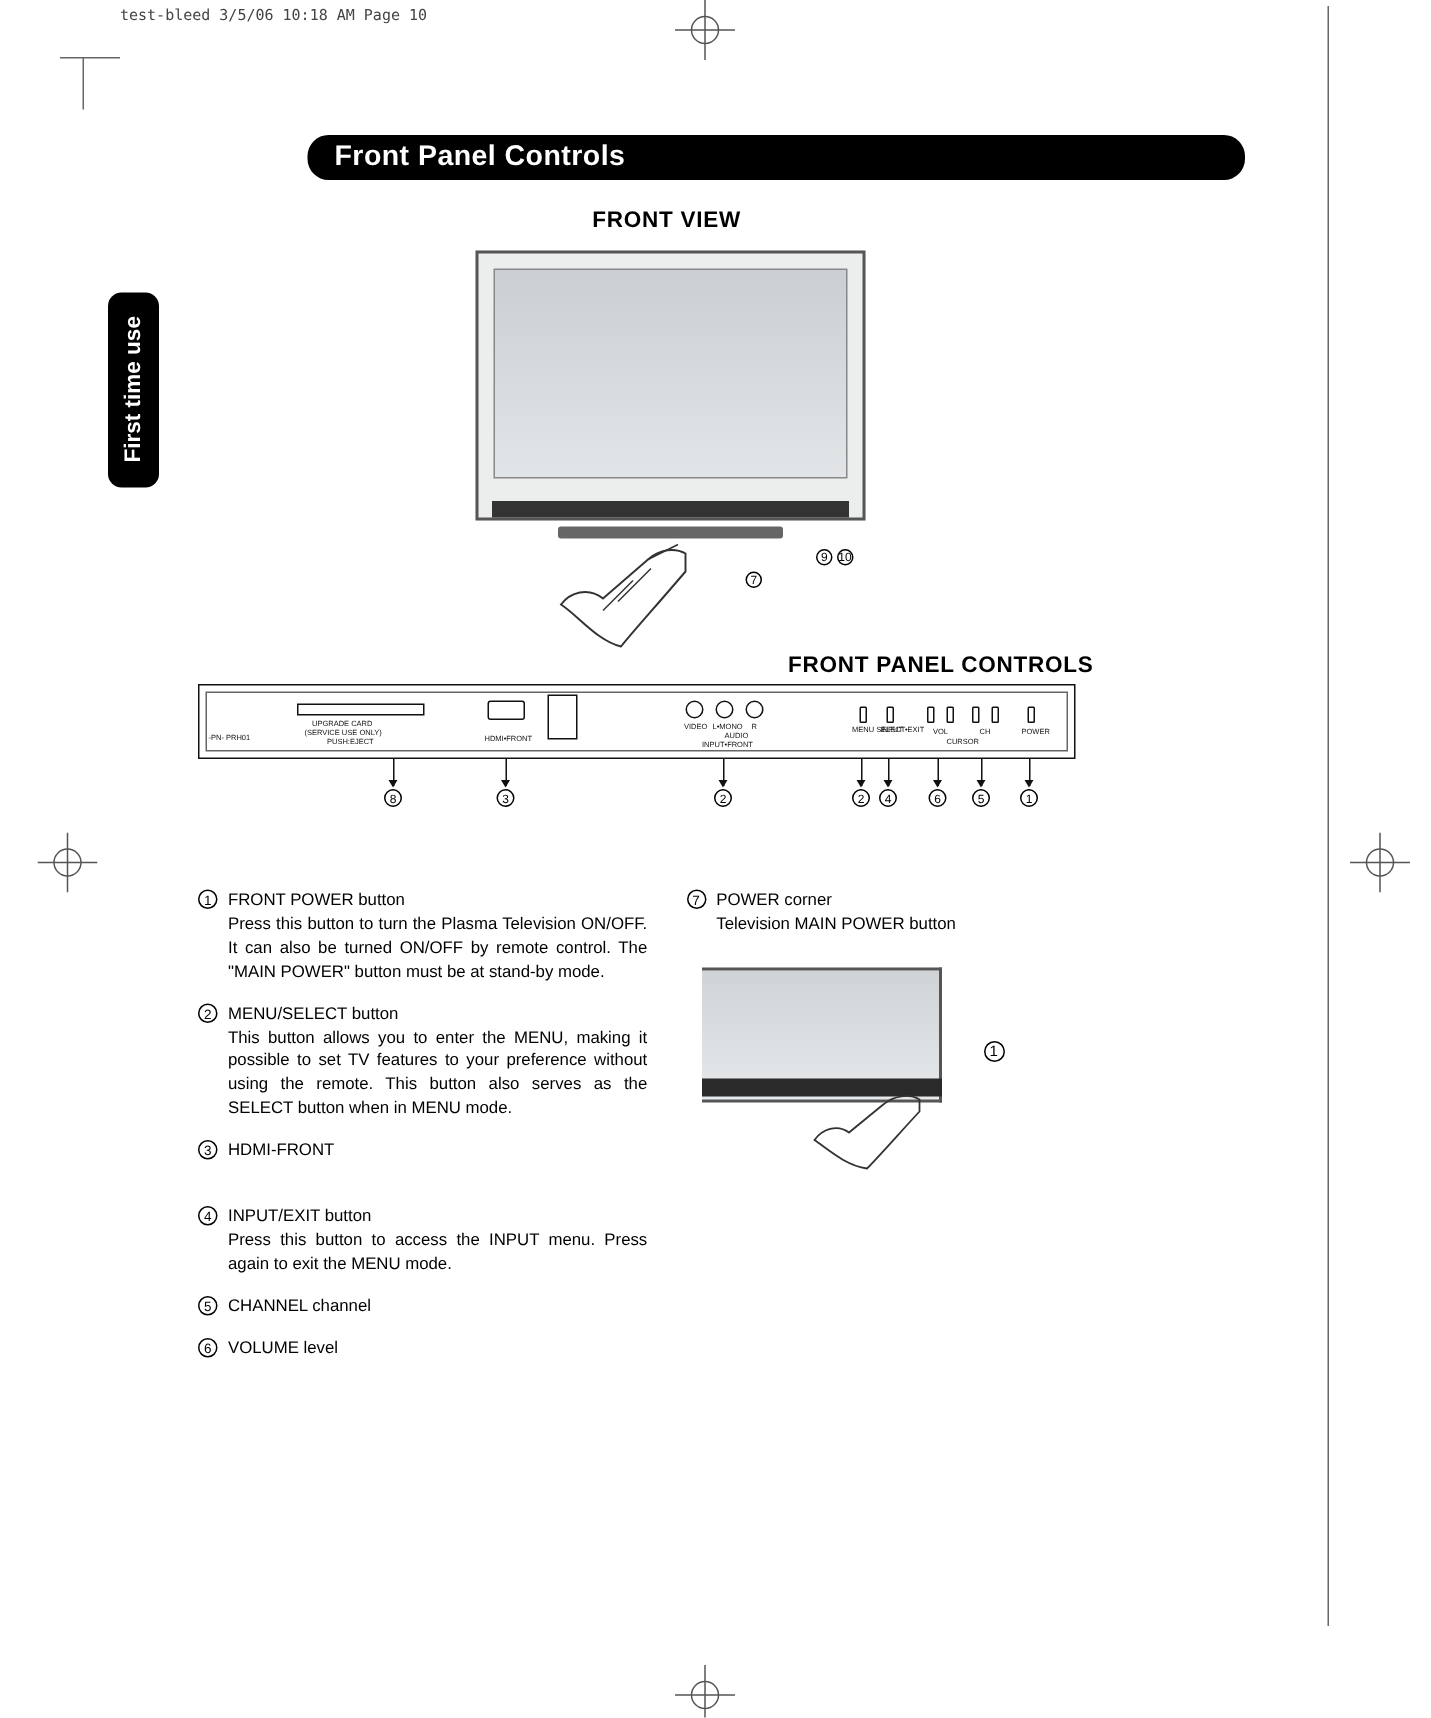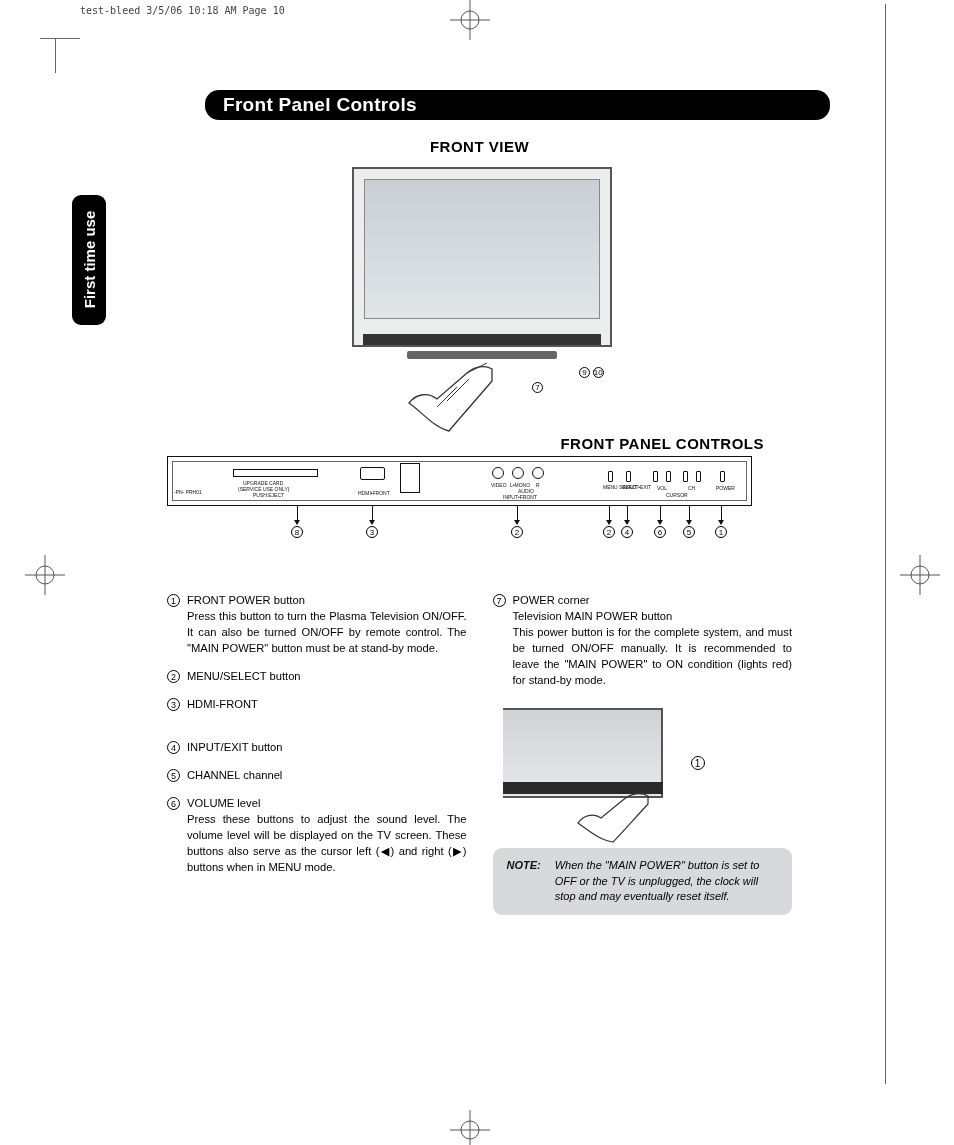--- a/index.html
+++ b/index.html
@@ -10,21 +10,21 @@
   .crop-right { position: absolute; top: 555px; left: 900px; }
   .crop-bottom { position: absolute; top: 1110px; left: 450px; }
   .crop svg { display: block; }
   .corner-tl { position: absolute; top: 38px; left: 40px; width: 40px; height: 40px; border-top: 1px solid #666; border-left:0; }
   .corner-tl2 { position: absolute; top: 38px; left: 55px; width: 1px; height: 35px; background:#666; }
   .corner-tr { position: absolute; top: 4px; right: 68px; width: 1px; height: 1080px; background:#666; }
   .page { position: absolute; top: 90px; left: 70px; width: 810px; }
   .title-bar { background: #000; color: #fff; border-radius: 14px; padding: 4px 18px; font-weight: bold; font-size: 19px; width: 625px; margin-left: 135px; letter-spacing: .3px; font-family: Arial, sans-serif; }
   .side-tab { position: absolute; top: 195px; left: 72px; width: 34px; height: 130px; background: #000; border-radius: 9px; }
   .side-tab span { color: #fff; font-weight: bold; font-size: 15px; transform: rotate(-90deg); display: block; position: absolute; top: 56px; left: -38px; width: 110px; text-align: center; white-space: nowrap; }
-  .content { margin-left: 97px; width: 625px; margin-top: 18px; }
+  .content { margin-left: 62px; width: 625px; margin-top: 18px; }
   .front-view-label { text-align: center; font-weight: bold; font-size: 15px; letter-spacing: .5px; }
   .tv-figure { position: relative; width: 100%; height: 280px; margin-top: 6px; }
   .tv-outer { position: absolute; top: 6px; left: 185px; width: 260px; height: 180px; border: 2px solid #555; background: #eceded; }
   .tv-screen { position: absolute; top: 10px; left: 10px; right: 10px; bottom: 26px; background: linear-gradient(180deg,#c9cfd3,#e1e5e8); border: 1px solid #888; }
   .tv-base { position: absolute; top: 165px; left: 9px; right: 9px; height: 11px; background: #333; }
   .tv-stand { position: absolute; top: 190px; left: 240px; width: 150px; height: 8px; background: #666; border-radius: 2px; }
   .hand { position: absolute; top: 200px; left: 230px; }
   .callout-7 { position: absolute; top: 220px; left: 365px; font-size: 10px; }
   .callout-910 { position: absolute; top: 205px; left: 412px; font-size: 10px; }
   .panel-label { text-align: right; font-weight: bold; font-size: 15px; margin-top: -6px; letter-spacing: .5px; padding-right: 28px;}
@@ -176,60 +176,55 @@
     </div>
 
     <div class="columns">
       <div class="col">
         <div class="item">
           <div class="num"><span class="circ">1</span></div>
           <div class="body"><span class="h">FRONT POWER button</span><br><span>Press this button to turn the Plasma Television ON/OFF.  It can also be turned ON/OFF by remote control.  The "MAIN POWER" button must be at stand-by mode.</span></div>
         </div>
         <div class="item">
           <div class="num"><span class="circ">2</span></div>
-          <div class="body"><span class="h">MENU/SELECT button</span><br></div>
+          <div class="body"><span class="h">MENU/SELECT button</span><br><span>This button allows you to enter the MENU, making it possible to set TV features to your preference without using the remote.  This button also serves as the SELECT button when in MENU mode.</span></div>
         </div>
         <div class="item">
           <div class="num"><span class="circ">3</span></div>
           <div class="body"><span class="h">HDMI-FRONT</span></div>
         </div>
         <div class="item" style="margin-top:28px;">
           <div class="num"><span class="circ">4</span></div>
-          <div class="body"><span class="h">INPUT/EXIT button</span><br></div>
+          <div class="body"><span class="h">INPUT/EXIT button</span><br><span>Press this button to access the INPUT menu.  Press again to exit the MENU mode.</span></div>
         </div>
         <div class="item">
           <div class="num"><span class="circ">5</span></div>
           <div class="body"><span class="h">CHANNEL channel</span><br></div>
         </div>
         <div class="item">
           <div class="num"><span class="circ">6</span></div>
-          <div class="body"><span class="h">VOLUME level</span><br><span>Press these buttons to adjust the sound level.  The volume level will be displayed on the TV screen.  These buttons also serve as the cursor left (◀) and right (▶) buttons when in MENU mode.</span></div>
+          <div class="body"><span class="h">VOLUME level</span><br></div>
         </div>
       </div>
 
       <div class="col">
         <div class="item">
           <div class="num"><span class="circ">7</span></div>
           <div class="body">
             <span class="h">POWER corner</span><br>
             <span class="h">Television MAIN POWER  button</span><br>
-            <span>This power button is for the complete system, and must be turned ON/OFF manually.  It is recommended  to leave the "MAIN POWER" to ON condition (lights red) for stand-by mode.</span>
           </div>
         </div>
 
         <div class="tv-closeup">
           <div class="frag"></div>
           <div class="bar"></div>
           <svg style="position:absolute;top:90px;left:80px;" width="90" height="55" viewBox="0 0 90 55">
             <path d="M75 6 C68 2 58 3 50 10 L28 28 C20 22 10 26 5 33 C15 40 26 50 40 52 C48 44 62 28 75 14 Z" fill="none" stroke="#333" stroke-width="1.2"></path>
           </svg>
           <div class="one"><span class="circ">1</span></div>
         </div>
 
-        <div class="note-box">
-          <div class="nl">NOTE:</div>
-          <div class="nb">When the "MAIN POWER" button is set to OFF or the TV is unplugged, the clock will stop and may eventually reset itself.</div>
-        </div>
 
       </div>
     </div>
   </div>
 </div>
 
 </body></html>

